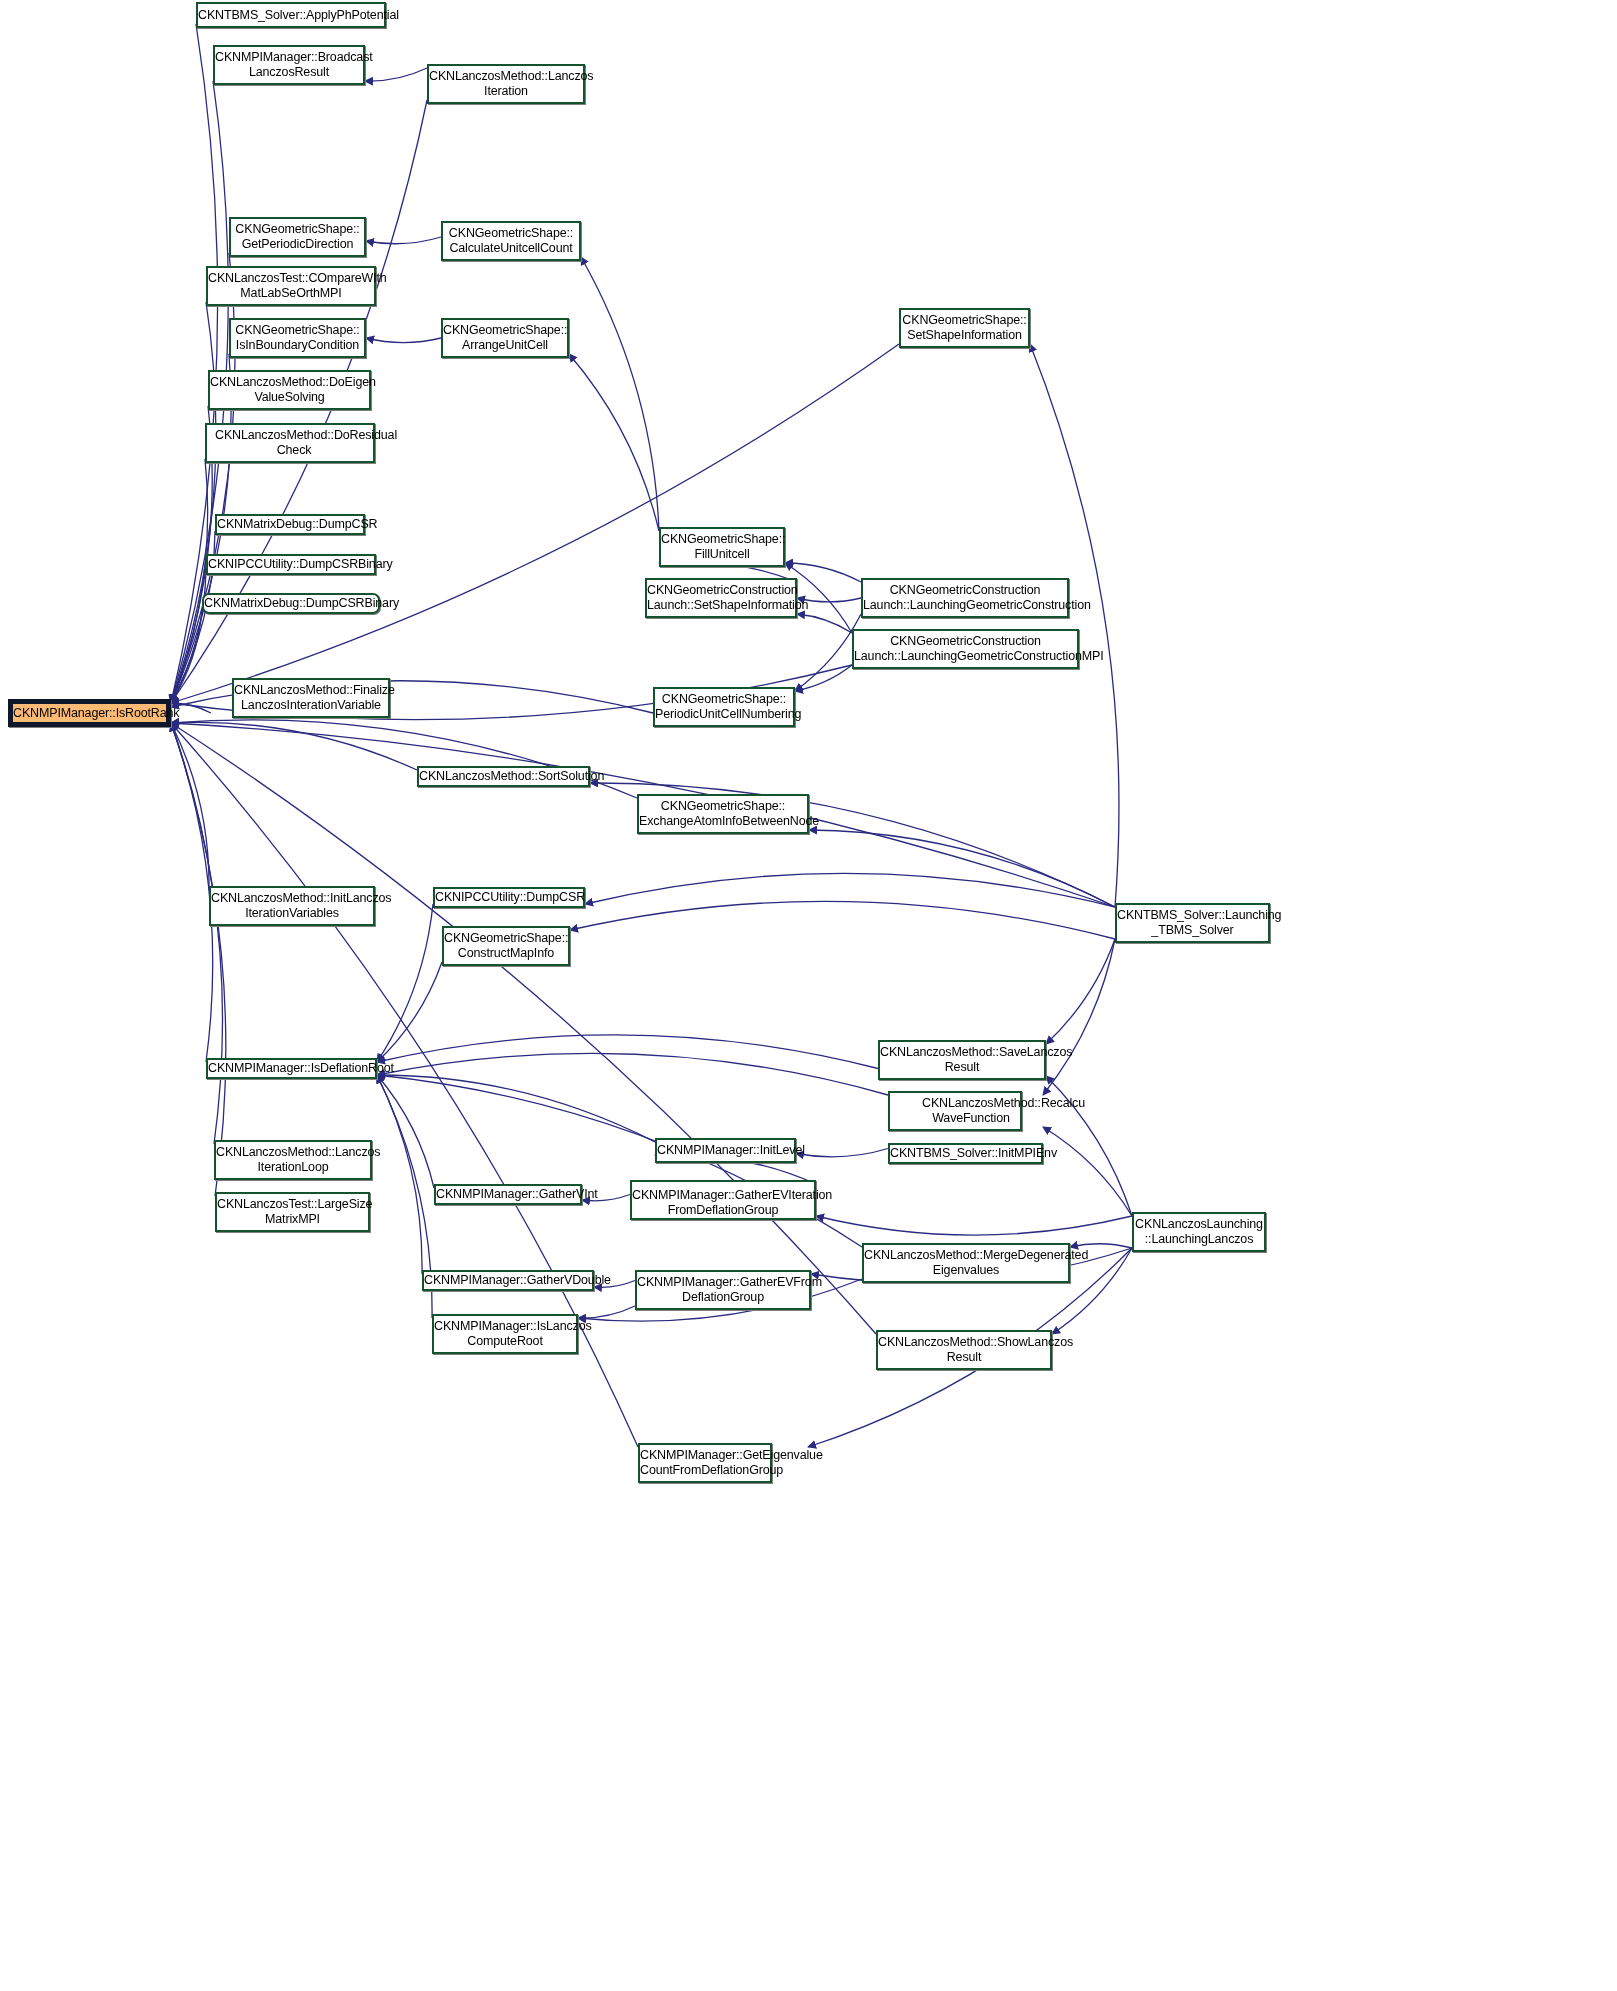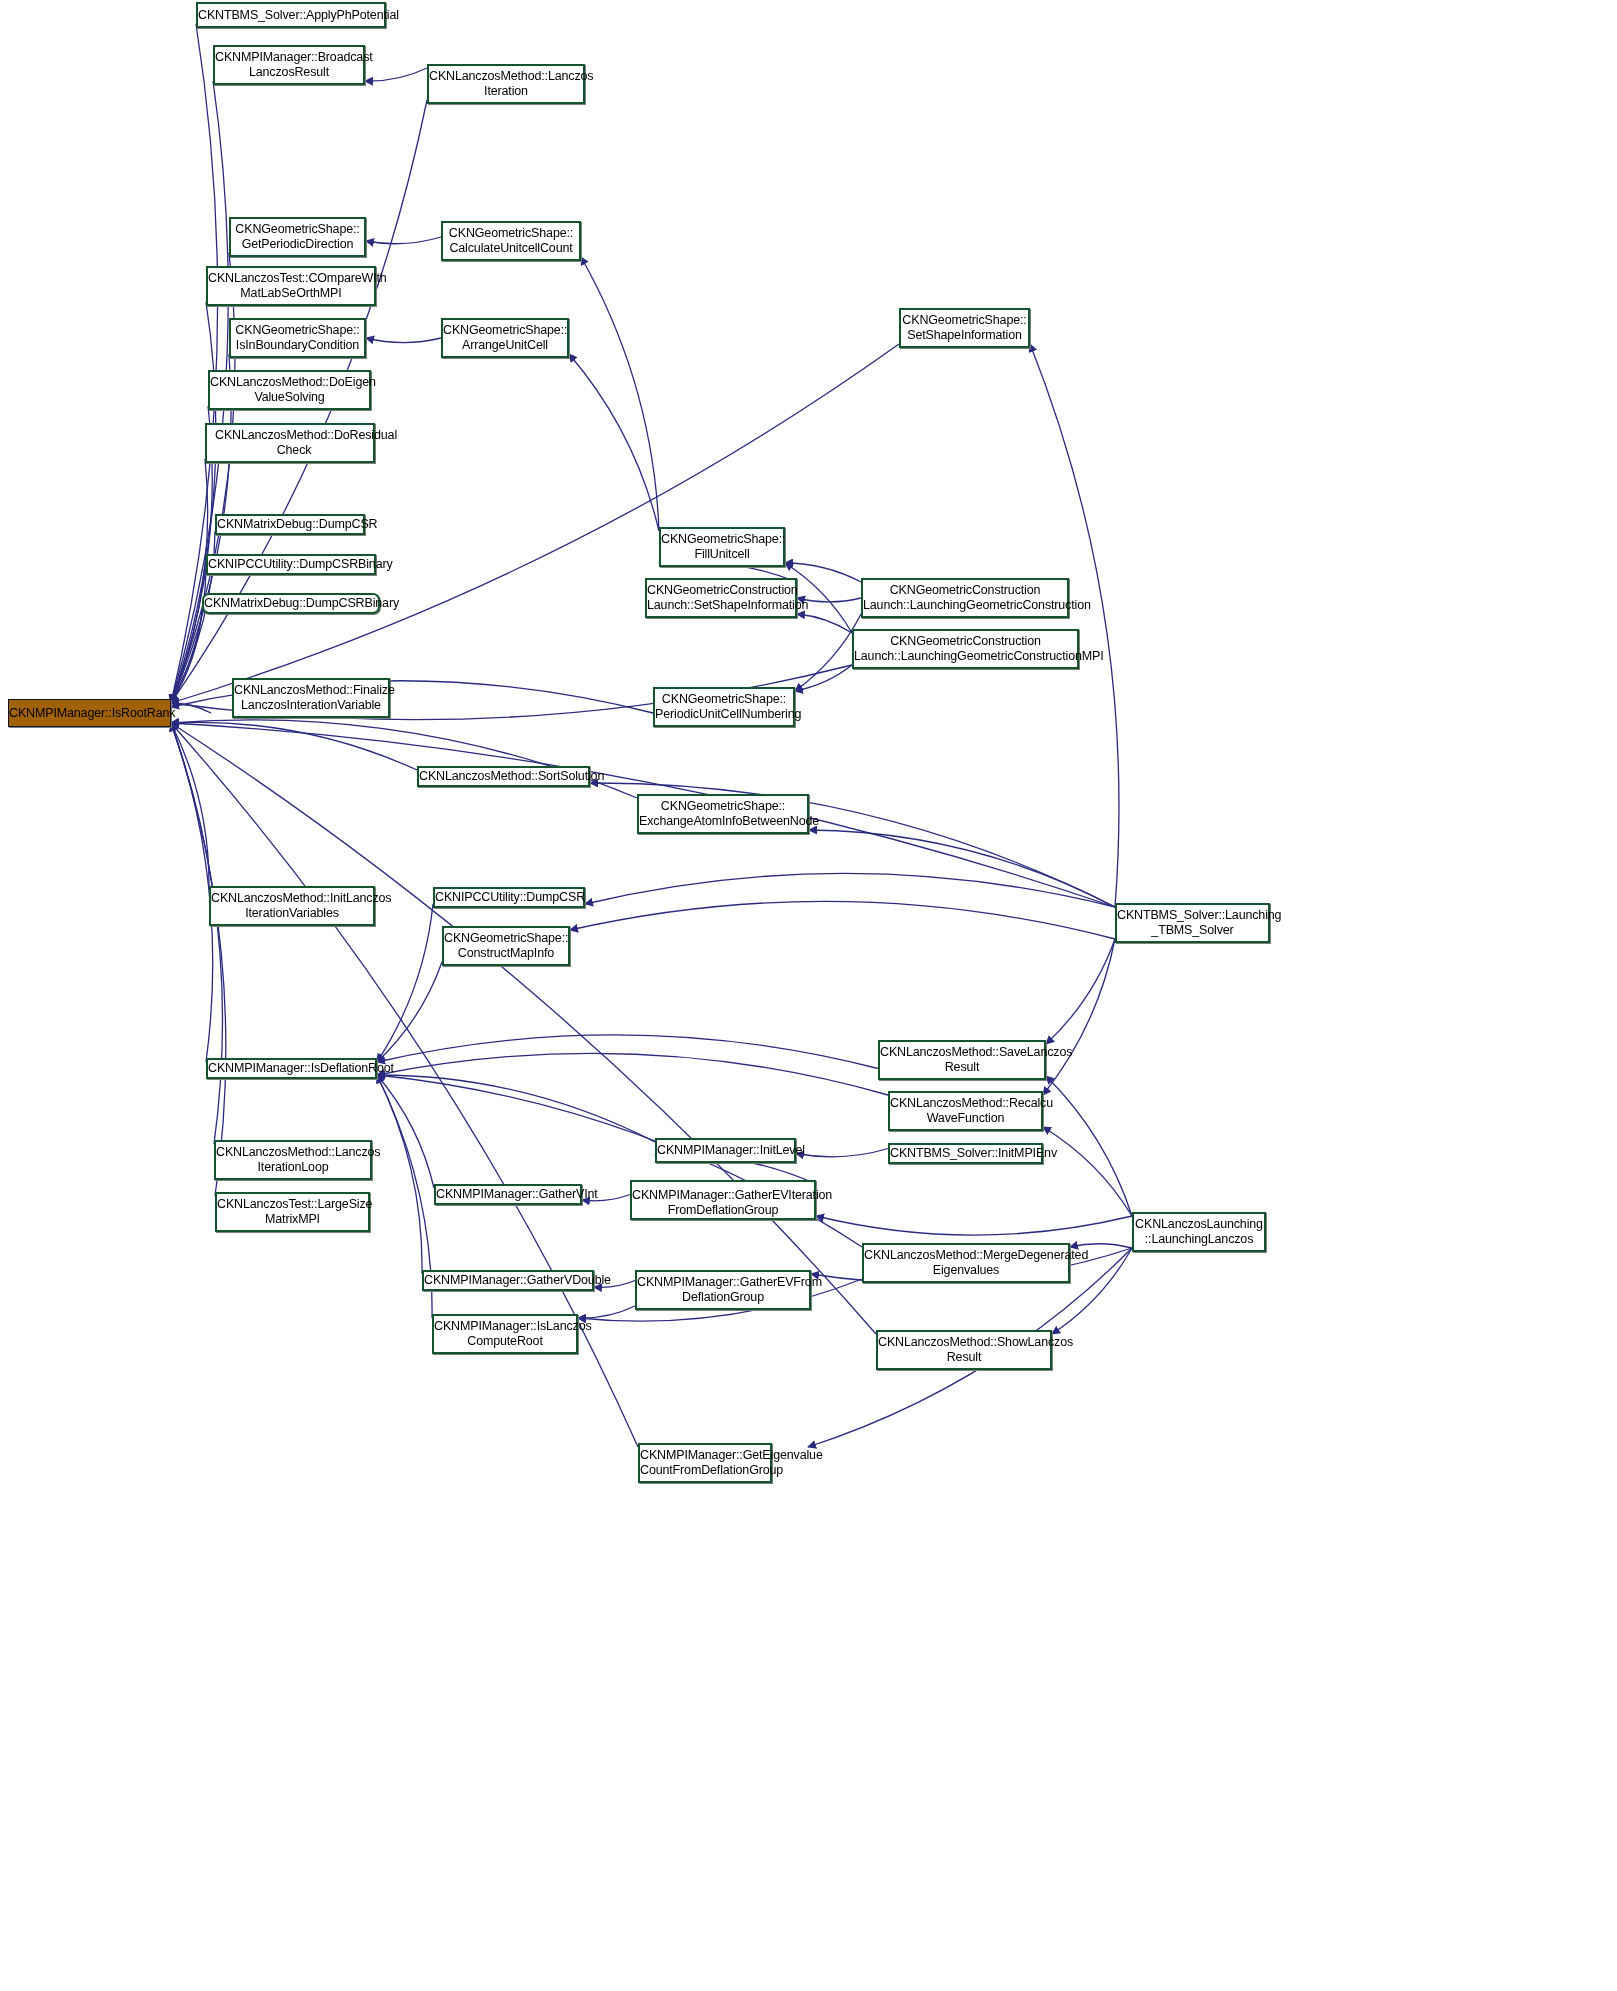--- a/index.html
+++ b/index.html
@@ -30,22 +30,22 @@
     text-align:center;
     display:flex;
     align-items:center;
     justify-content:center;
     white-space:pre-line;
     letter-spacing:-0.15px;
     z-index:3;
     box-shadow:1px 1px 0 0 #808080;
   }
   .node.root{
-    background:#a16207;
-    border:1px solid #0f172a;
+    background:#fdba74;
+    border:5px solid #0f172a;
   }
   .node span{display:block;width:100%;}
 </style>
 </head>
 <body>
 
 <div id="canvas">
   <svg id="edges" viewBox="0 0 1617 1991">
     <defs>
       <marker id="arrow" markerWidth="9" markerHeight="9" refX="8" refY="4.5" orient="auto" markerUnits="userSpaceOnUse">
@@ -164,21 +164,21 @@
       <div class="node" style="left: 209px; top: 886px; width: 166px; height: 40px;"><span>CKNLanczosMethod::InitLanczos
 IterationVariables</span></div>
       <div class="node" style="left: 433px; top: 887px; width: 152px; height: 21px;"><span>CKNIPCCUtility::DumpCSR</span></div>
       <div class="node" style="left: 442px; top: 926px; width: 128px; height: 40px;"><span>CKNGeometricShape::
 ConstructMapInfo</span></div>
       <div class="node" style="left: 1115px; top: 903px; width: 155px; height: 40px;"><span>CKNTBMS_Solver::Launching
 _TBMS_Solver</span></div>
       <div class="node" style="left: 206px; top: 1058px; width: 171px; height: 21px;"><span>CKNMPIManager::IsDeflationRoot</span></div>
       <div class="node" style="left: 878px; top: 1040px; width: 168px; height: 40px;"><span>CKNLanczosMethod::SaveLanczos
 Result</span></div>
-      <div class="node" style="left: 888px; top: 1091px; width: 155px; height: 40px;"><span>CKNLanczosMethod::Recalcu
+      <div class="node" style="left: 888px; top: 1091px; width: 134px; height: 40px; padding-left: 32px;"><span>CKNLanczosMethod::Recalcu
 WaveFunction</span></div>
       <div class="node" style="left: 655px; top: 1138px; width: 141px; height: 25px;"><span>CKNMPIManager::InitLevel</span></div>
       <div class="node" style="left: 888px; top: 1143px; width: 155px; height: 21px;"><span>CKNTBMS_Solver::InitMPIEnv</span></div>
       <div class="node" style="left: 214px; top: 1140px; width: 158px; height: 40px;"><span>CKNLanczosMethod::Lanczos
 IterationLoop</span></div>
       <div class="node" style="left: 434px; top: 1184px; width: 148px; height: 21px;"><span>CKNMPIManager::GatherVInt</span></div>
       <div class="node" style="left: 630px; top: 1180px; width: 186px; height: 40px; align-items: flex-end;"><span>CKNMPIManager::GatherEVIteration
 FromDeflationGroup</span></div>
       <div class="node" style="left: 1132px; top: 1212px; width: 134px; height: 40px;"><span>CKNLanczosLaunching
 ::LaunchingLanczos</span></div>

